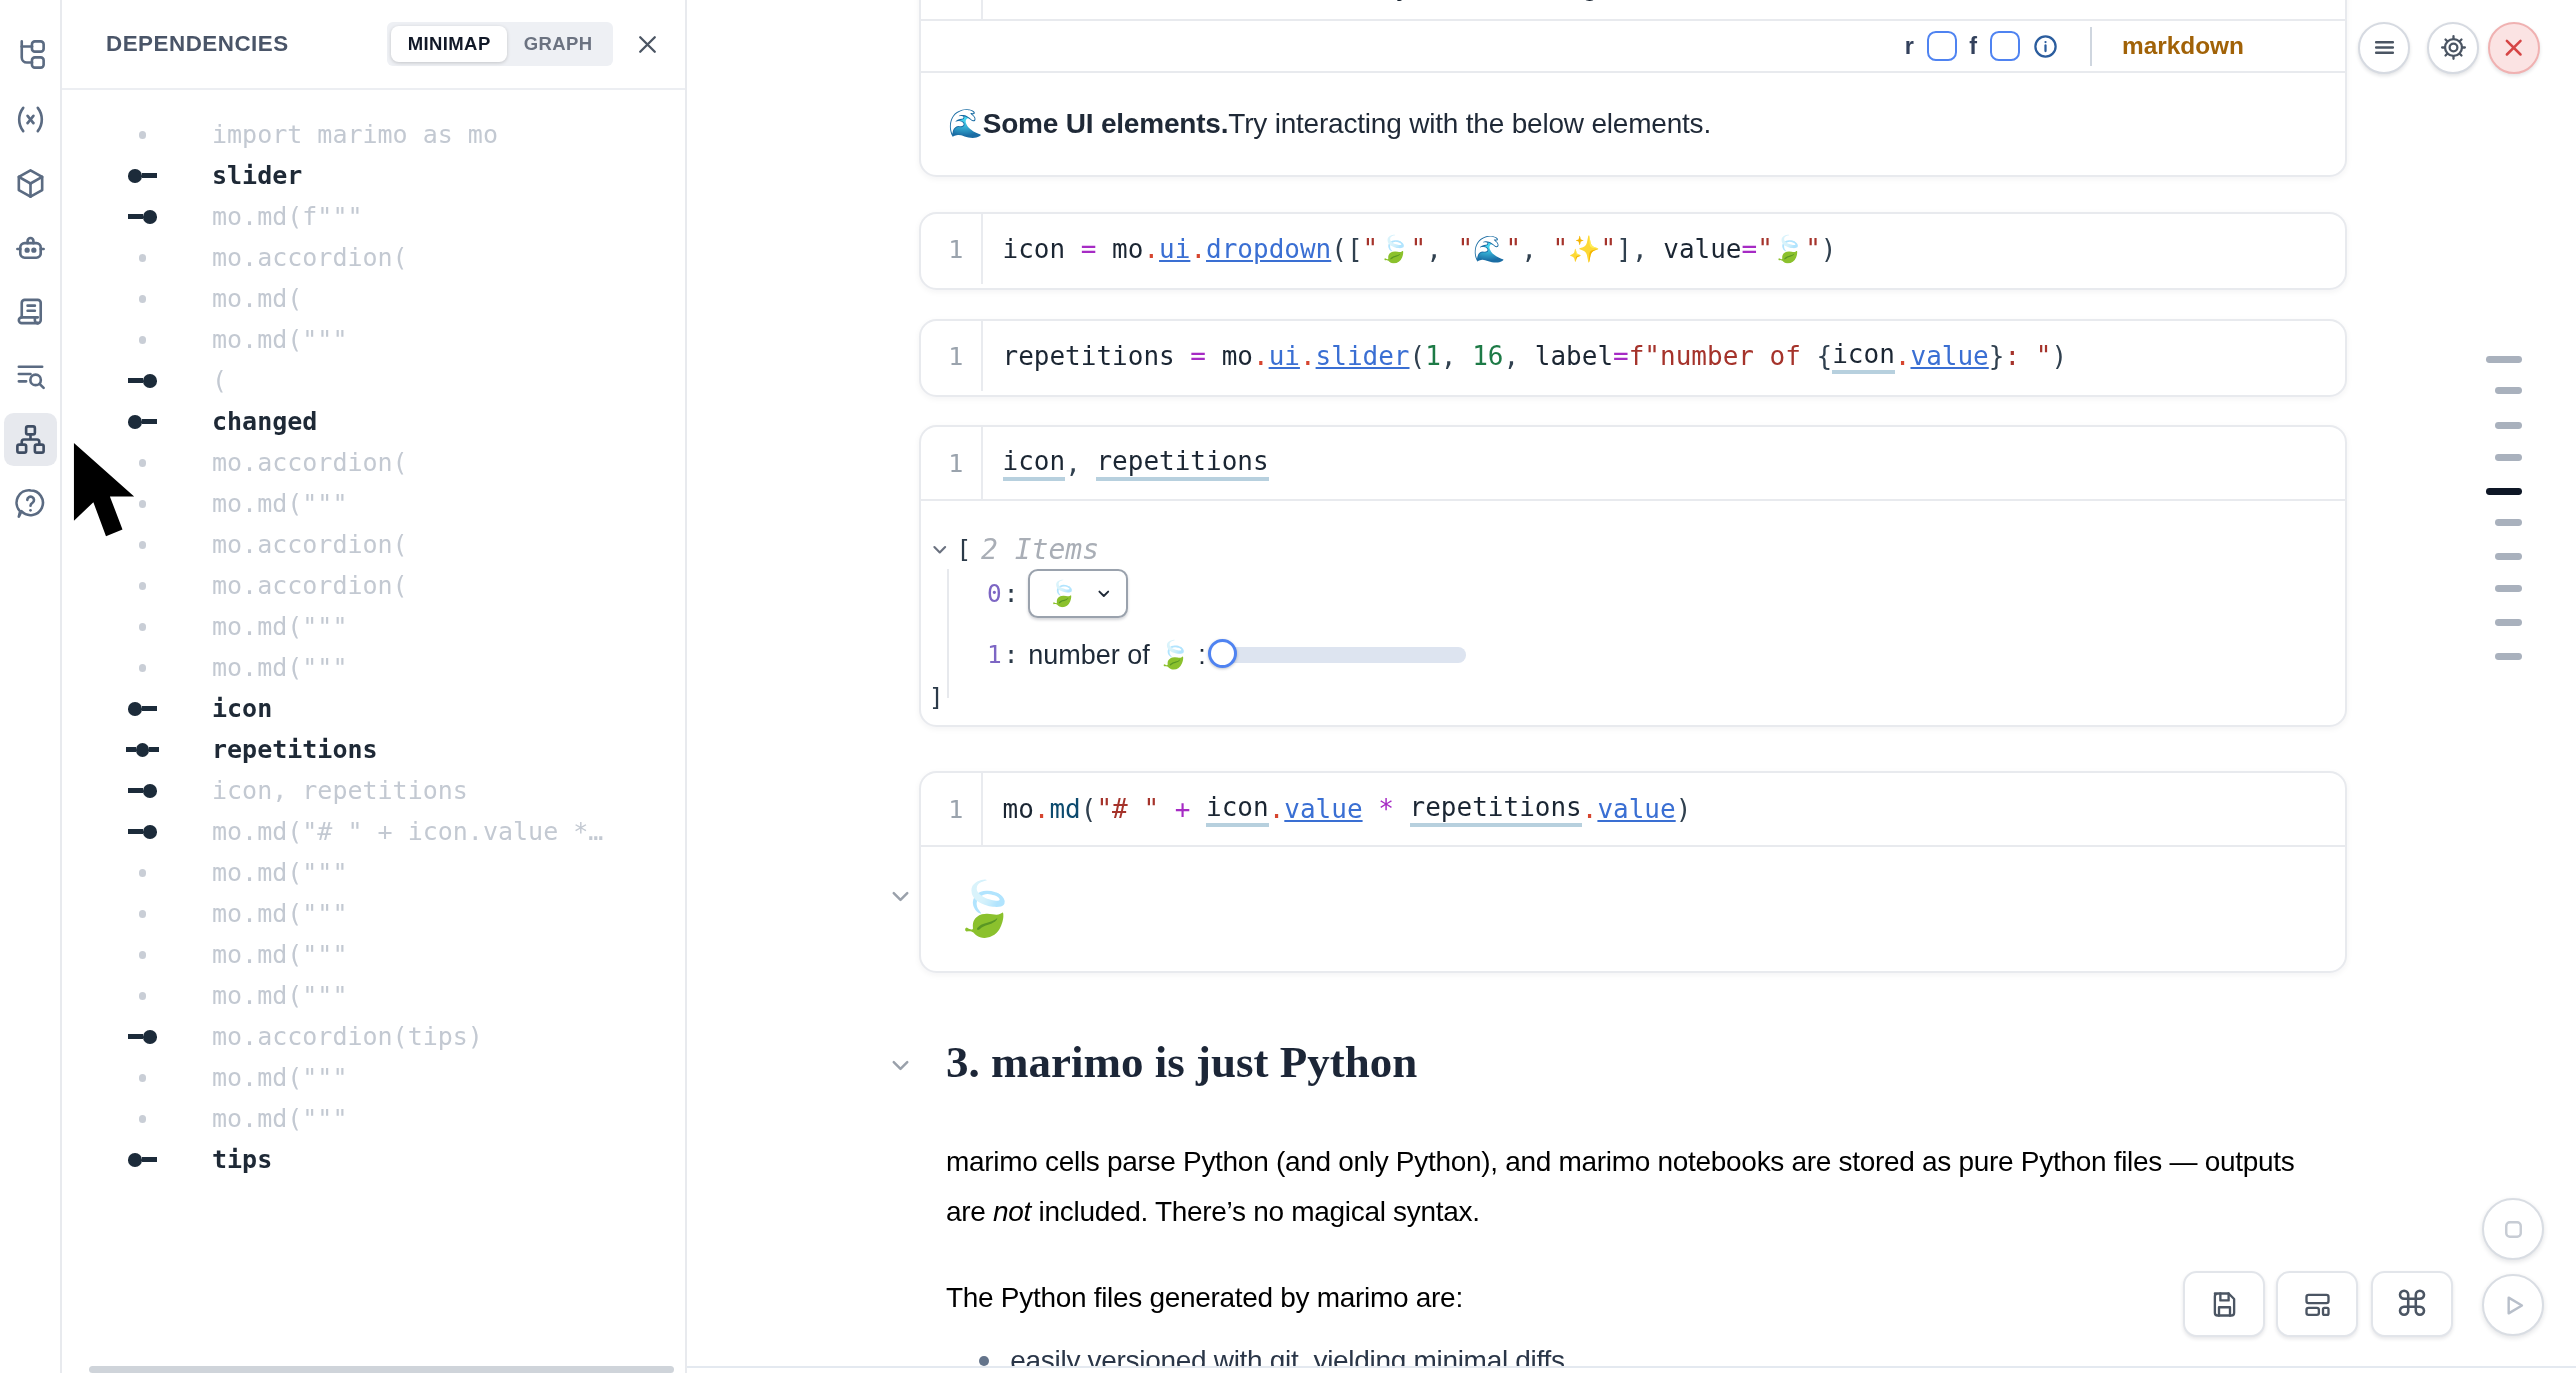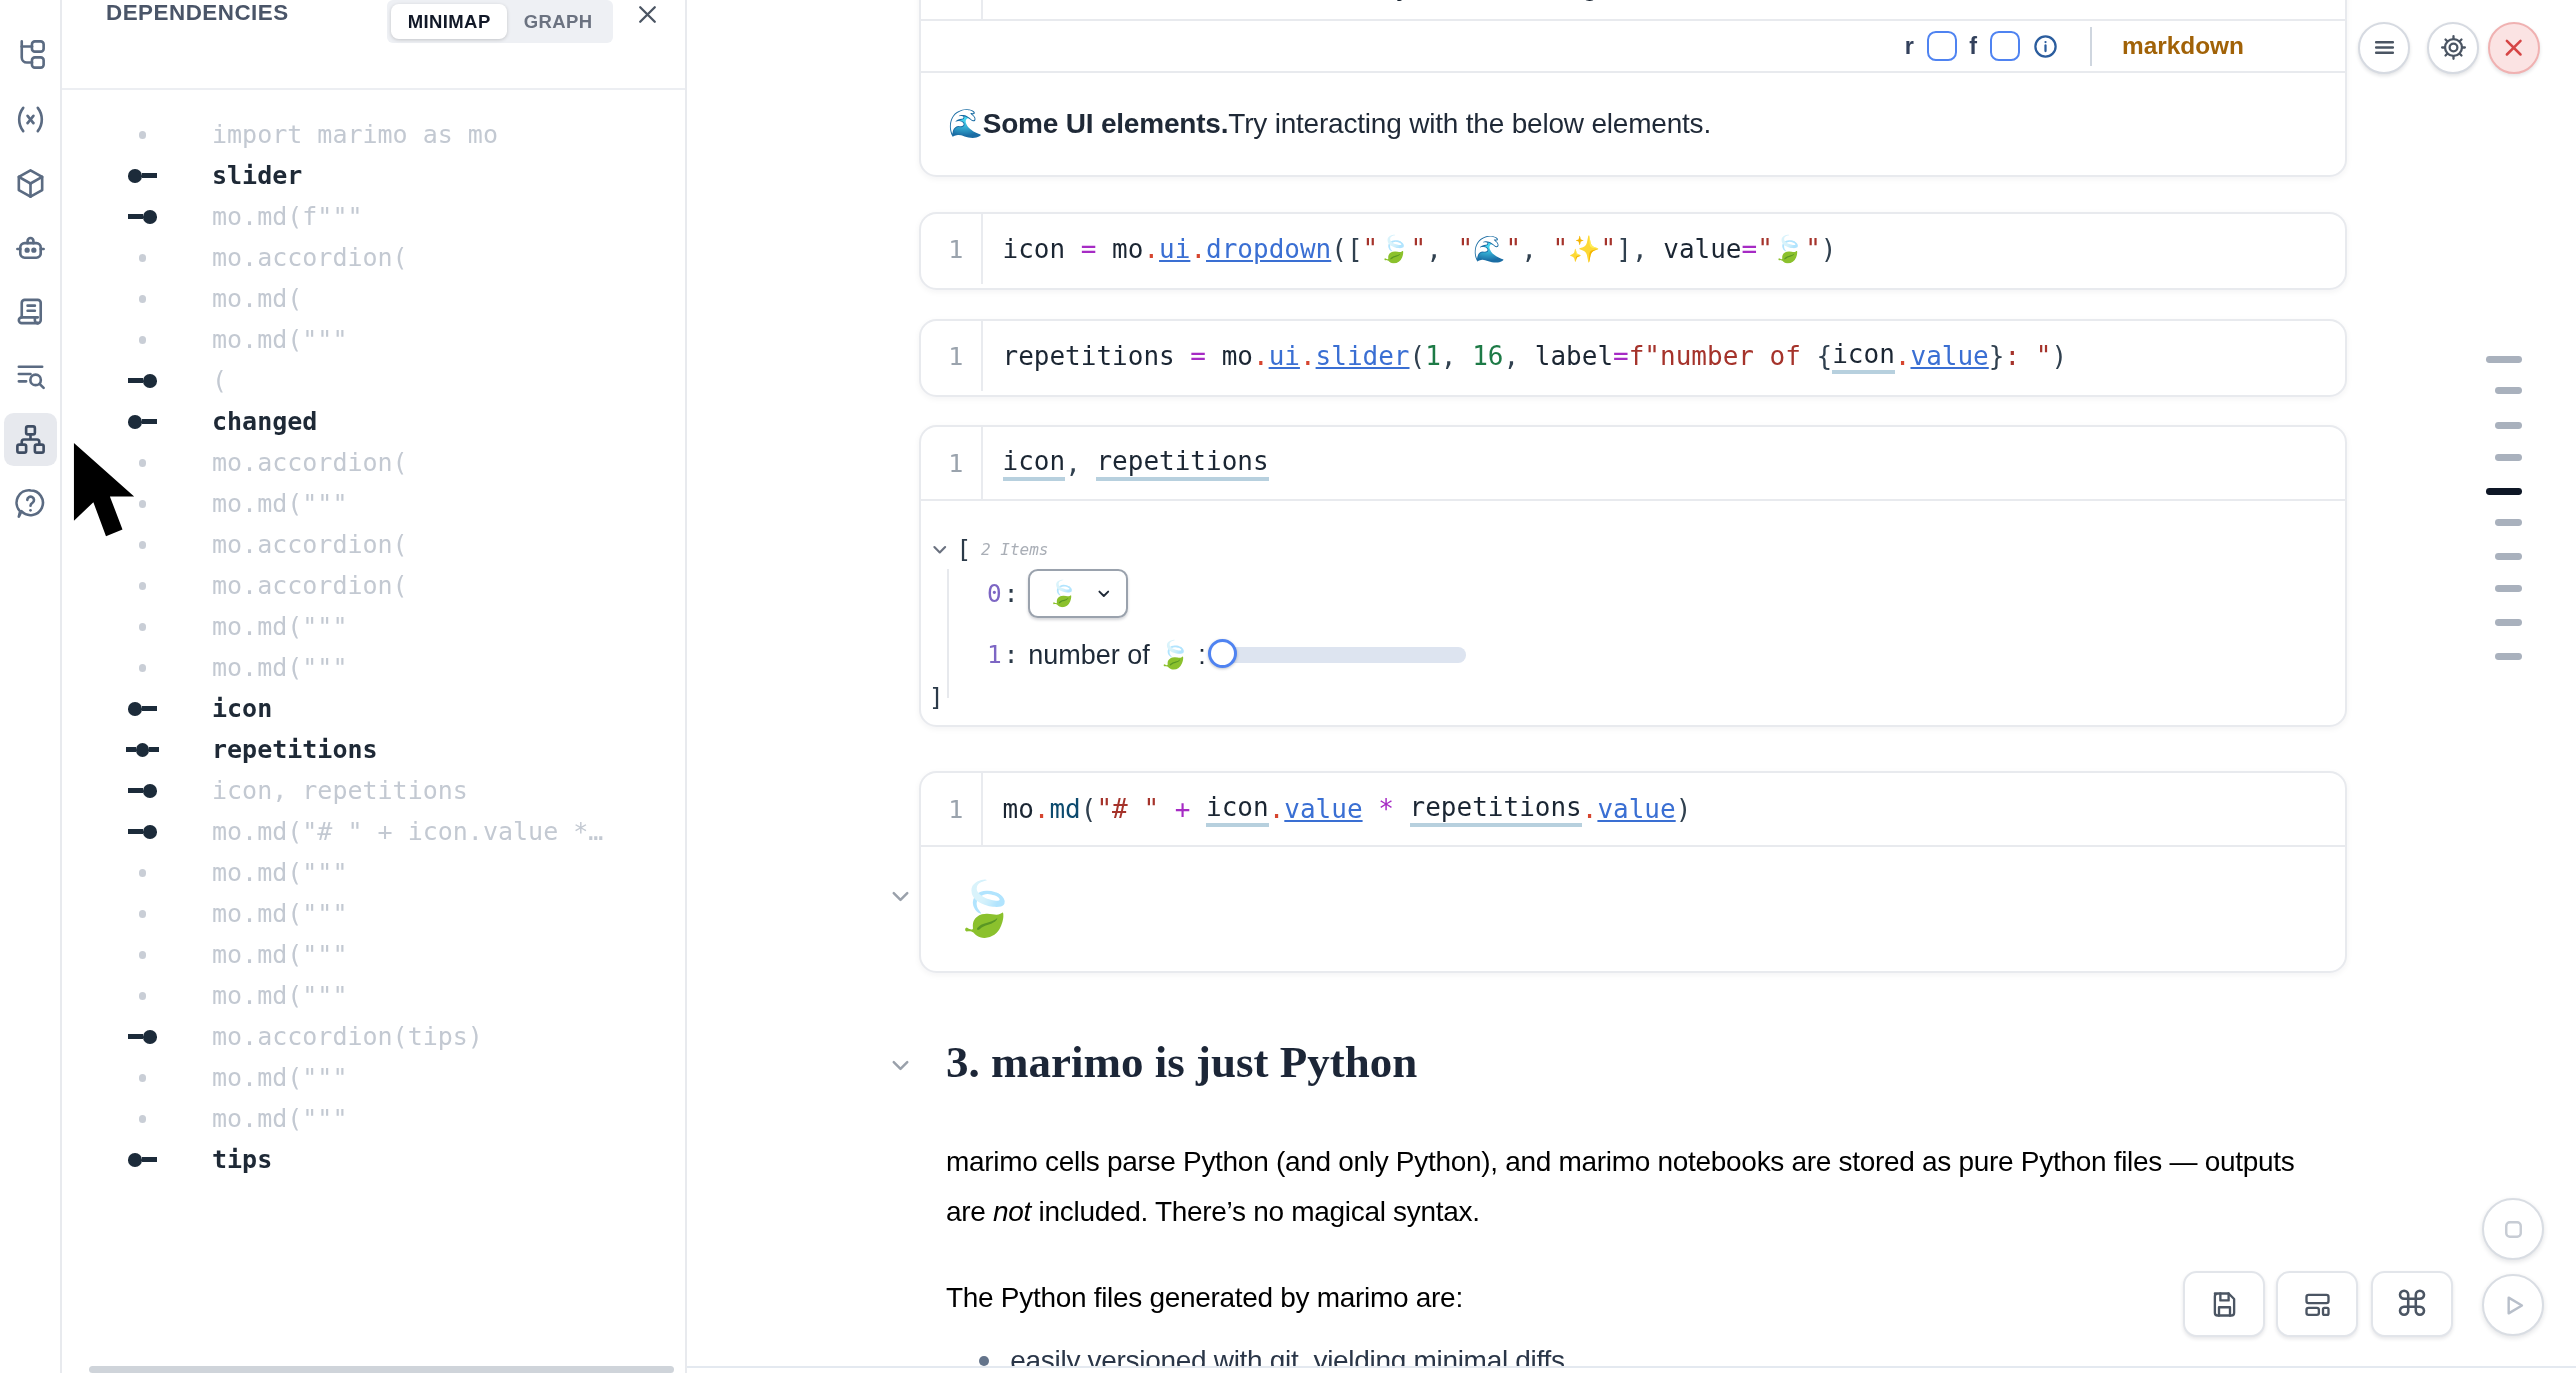--- a/index.html
+++ b/index.html
@@ -6,21 +6,21 @@
   .screen{position:relative;width:2576px;height:1374px;overflow:hidden;background:#fff;
           font-family:"Liberation Sans",sans-serif;color:#1f2937;}
   
   .rail{position:absolute;left:0;top:0;bottom:0;width:60px;background:#fff;border-right:2px solid #e8eaee;z-index:5;}
   .rail-slot{position:absolute;left:3.9px;width:53px;height:53px;display:flex;align-items:center;justify-content:center;border-radius:9.8px;}
   .rail-slot.active{background:#e7e9ee;}
   .rail svg{stroke:#5b6b82;fill:none;stroke-width:1.8;stroke-linecap:round;stroke-linejoin:round;}
   .rail-slot.active svg{stroke:#3f4d63;}
   
   .panel{position:absolute;left:60px;top:0;bottom:0;width:625px;background:#fff;border-right:2px solid #e8eaee;z-index:4;}
-  .panel-header{height:88px;display:flex;align-items:flex-start;padding:0 23.4px 0 46px;border-bottom:2px solid #eceef2;}
+  .panel-header{height:88px;display:flex;align-items:center;padding:0 23.4px 0 46px;border-bottom:2px solid #eceef2;}
   .panel-title{font-size:22.4px;font-weight:bold;letter-spacing:0.5px;color:#4a5568;}
   .toggle{margin-left:auto;margin-right:19.5px;display:flex;background:#eef0f4;border-radius:6px;padding:3.9px;}
   .toggle-btn{font-size:18.5px;font-weight:bold;letter-spacing:0.4px;padding:6.8px 16.6px;border-radius:7.8px;color:#6b7280;}
   .toggle-btn.on{background:#fff;color:#111827;box-shadow:0 1px 3.9px rgba(0,0,0,.18);}
   .panel-close{width:29px;height:29px;display:flex;align-items:center;justify-content:center;}
   .minimap{padding-top:24.4px;}
   .mm-item{height:41px;display:flex;align-items:center;font-family:"DejaVu Sans Mono","Liberation Mono",monospace;font-size:25px;}
   .mm-glyph{width:51px;margin-left:57px;display:flex;align-items:center;justify-content:center;flex:none;}
   .mm-label{margin-left:44px;color:#c3c9d2;white-space:pre;}
   .mm-item.active .mm-label{color:#1e2936;font-weight:bold;}
@@ -45,21 +45,21 @@
   .rf-label{font-size:23.4px;color:#33415c;font-weight:bold;}
   .rf-box{width:26px;height:26px;border:2.9px solid #4f83f1;border-radius:8.8px;background:#fff;}
   .tb-divider{width:2px;height:39px;background:#cfd6df;margin:0 17.6px;}
   .mode-label{font-size:24.4px;font-weight:bold;color:#a16207;}
   .cell1-output{height:101px;display:flex;align-items:center;padding-left:27px;font-size:28px;color:#1f2937;letter-spacing:-0.2px;}
   
   .tree{position:relative;font-size:27px;color:#1e2a38;}
   .tree-guide{position:absolute;left:26px;top:68px;height:129px;border-left:2px solid #e7e9ed;}
   .mono{font-family:"DejaVu Sans Mono","Liberation Mono",monospace;}
   .tree-head{margin-top:35px;height:27px;display:flex;align-items:center;padding-left:7.8px;}
-  .tree-items-count{color:#a9aeb6;font-style:italic;font-size:16px;margin-left:9.8px;}
+  .tree-items-count{color:#a9aeb6;font-style:italic;font-size:28px;margin-left:9.8px;}
   .tree-bracket{color:#2b3a49;font-size:25px;}
   .tree-row{display:flex;align-items:center;padding-left:66px;}
   .idx{color:#7d66c4;font-size:24.4px;}
   .colon{color:#2b3a49;font-size:24.4px;margin:0 9.8px 0 2px;}
   .dd-btn{display:flex;align-items:center;gap:15.6px;background:#fff;border:2px solid #9aa2ad;border-radius:9.8px;height:45px;padding:0 13.7px 0 17.6px;box-shadow:0 2px 2.9px rgba(15,23,42,.18);}
   .dd-val{font-size:25px;}
   .slider{position:relative;width:252px;height:15.6px;background:#dde4f0;border-radius:7.8px;margin-left:7.8px;}
   .slider-knob{position:absolute;left:-5.9px;top:-7.8px;width:29px;height:29px;box-sizing:border-box;border:3.4px solid #4f83f1;border-radius:50%;background:#fff;box-shadow:0 1px 2.9px rgba(15,23,42,.25);}
   .close-bracket{margin-top:5.9px;height:27px;display:flex;align-items:center;padding-left:7.8px;}
   .leaf-output{height:123px;display:flex;align-items:center;padding-left:31px;font-size:53px;}

